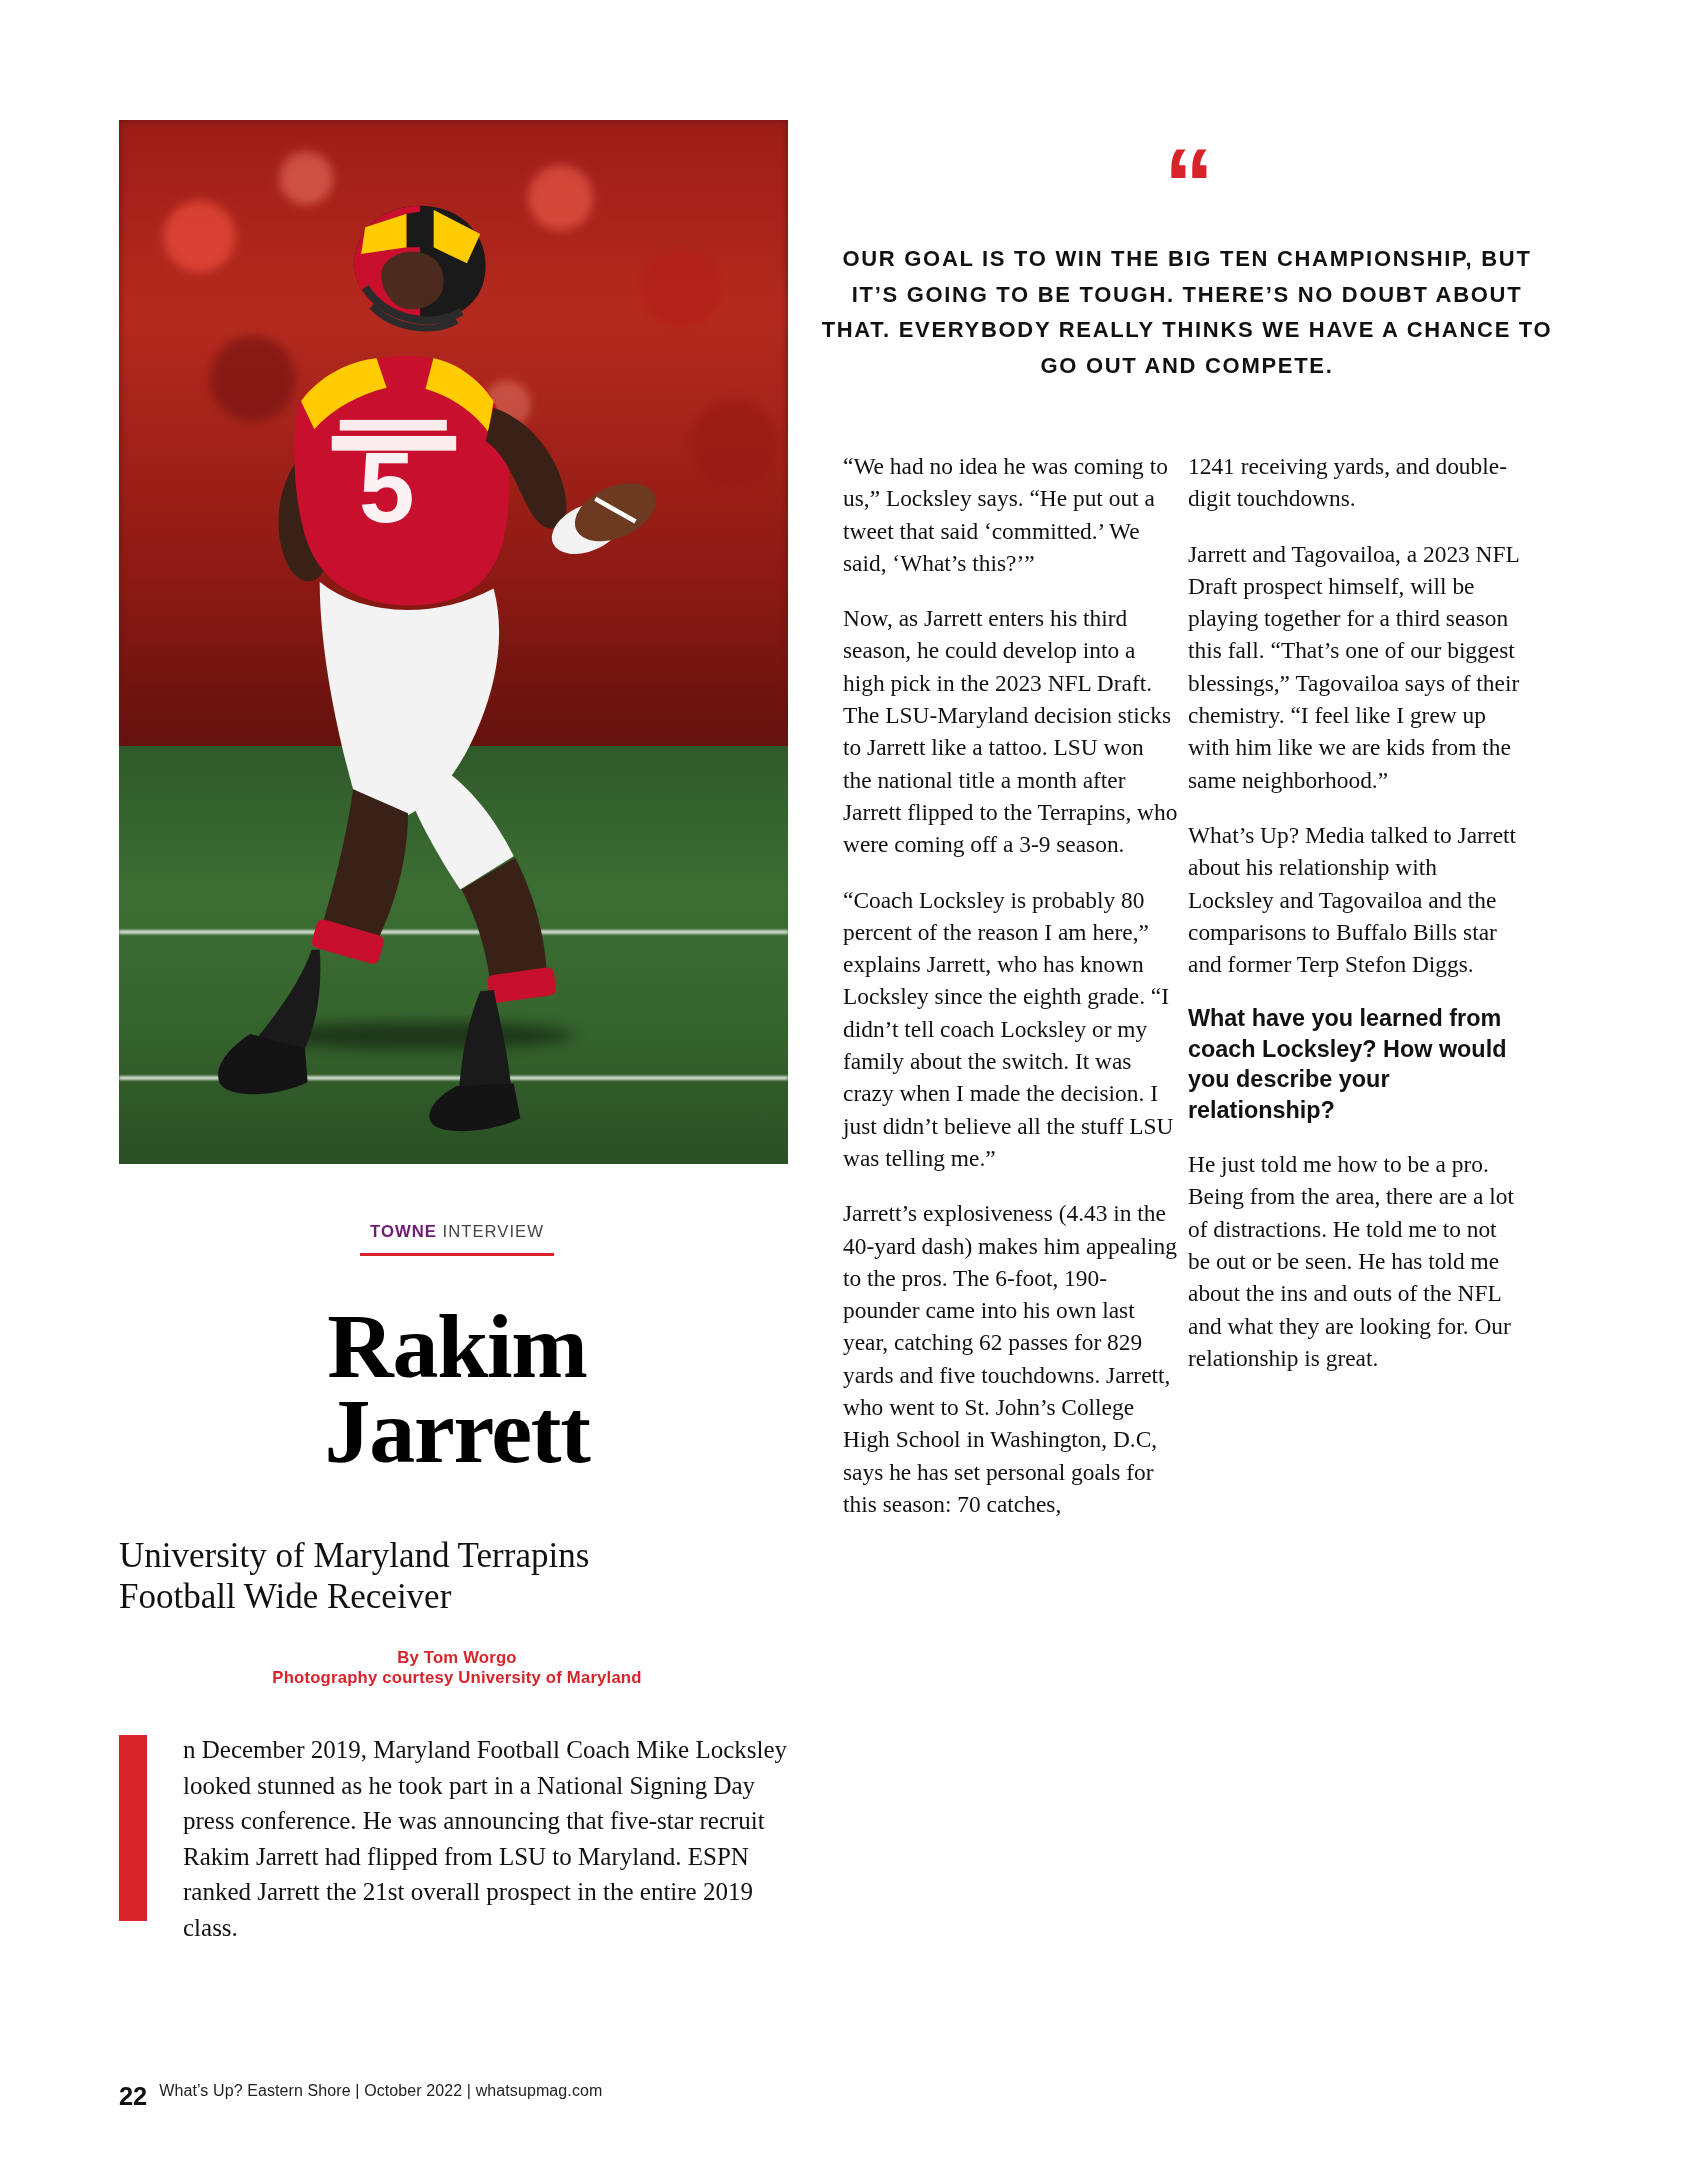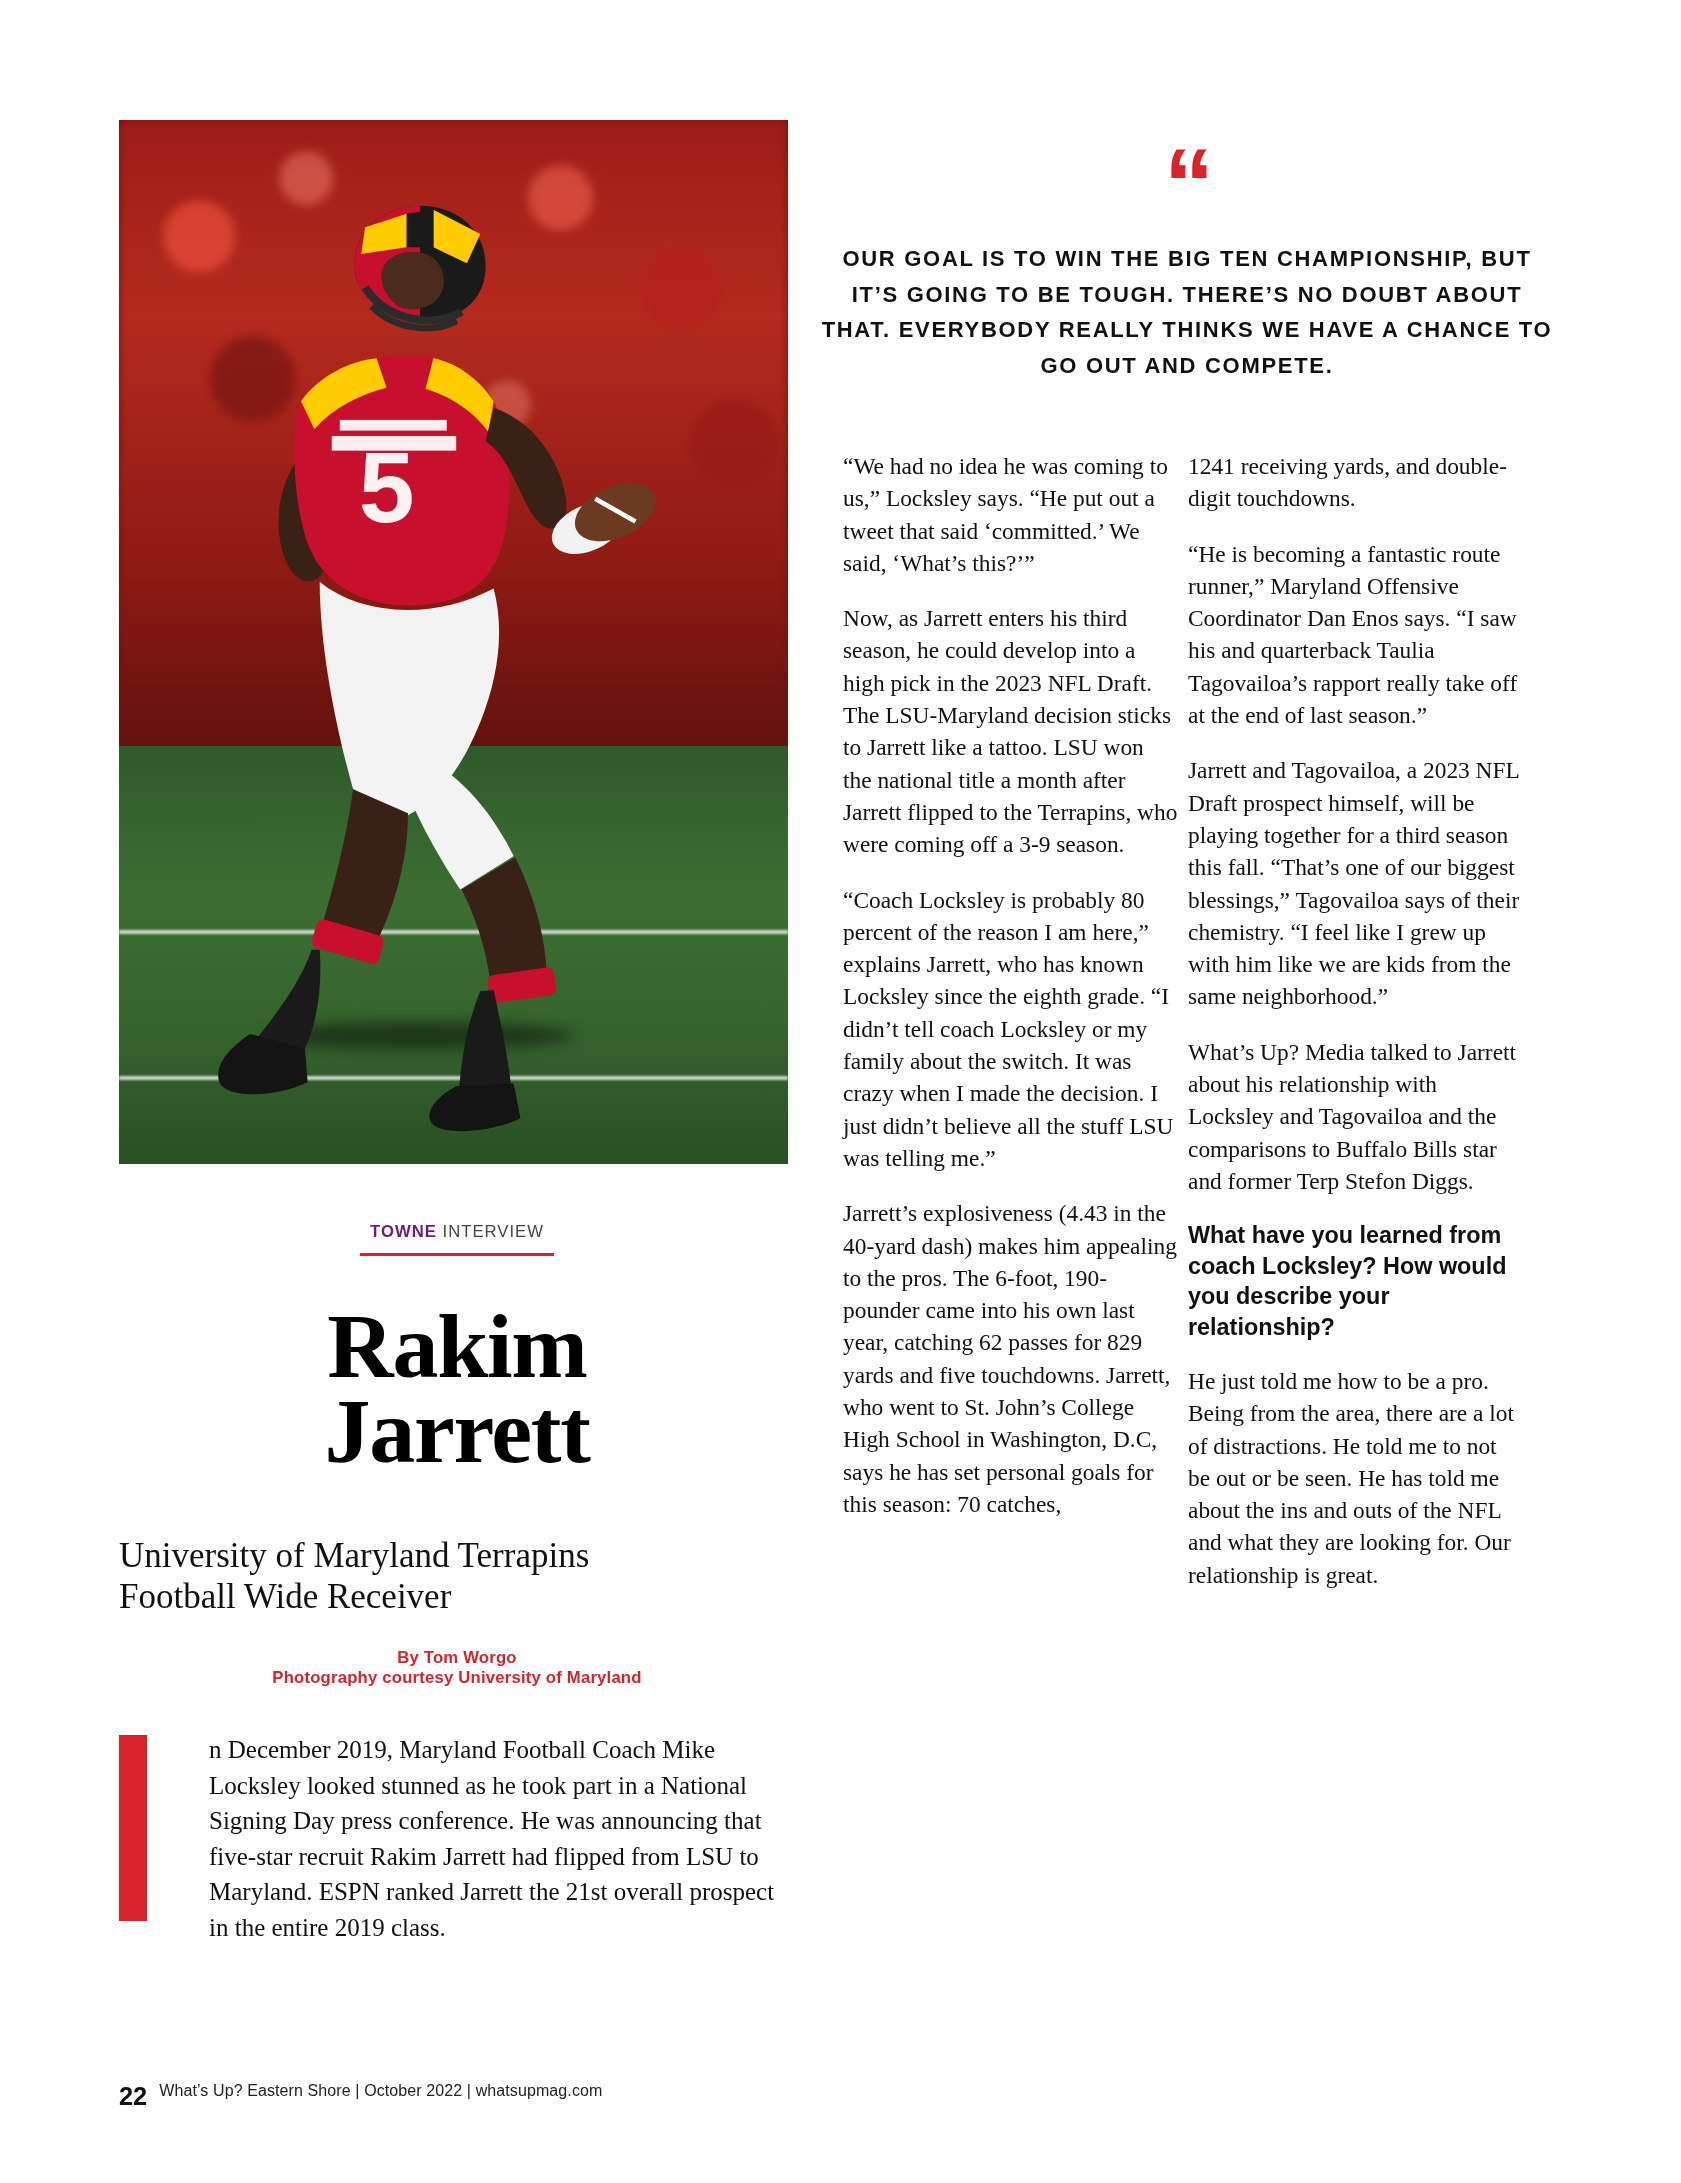--- a/index.html
+++ b/index.html
@@ -134,21 +134,21 @@
     font-weight: bold;
     color: #d8232a;
     font-size: 16.7px;
     margin-top: 0;
     letter-spacing: 0.2px;
   }
 
   .lede-wrap {
     position: relative;
     margin-top: 44px;
-    padding-left: 90px;
+    padding-left: 64px;
   }
   .drop-bar {
     position: absolute;
     left: 0;
     top: 2.7px;
     width: 28px;
     height: 186px;
     background: #d8232a;
   }
   .lede {
@@ -336,21 +336,20 @@
 
   <div class="cols">
     <div class="col c1">
       <p>“We had no idea he was coming to us,” Locksley says. “He put out a tweet that said ‘committed.’ We said, ‘What’s this?’”</p>
       <p>Now, as Jarrett enters his third season, he could develop into a high pick in the 2023 NFL Draft. The LSU-Maryland decision sticks to Jarrett like a tattoo. LSU won the national title a month after Jarrett flipped to the Terrapins, who were coming off a 3-9 season.</p>
       <p>“Coach Locksley is probably 80 percent of the reason I am here,” explains Jarrett, who has known Locksley since the eighth grade. “I didn’t tell coach Locksley or my family about the switch. It was crazy when I made the decision. I just didn’t believe all the stuff LSU was telling me.”</p>
       <p>Jarrett’s explosiveness (4.43 in the 40-yard dash) makes him appealing to the pros. The 6-foot, 190-pounder came into his own last year, catching 62 passes for 829 yards and five touchdowns. Jarrett, who went to St. John’s College High School in Washington, D.C, says he has set personal goals for this season: 70 catches,</p>
     </div>
     <div class="col c2">
       <p>1241 receiving yards, and double-digit touchdowns.</p>
-      <p>“He is becoming a fantastic route runner,” Maryland Offensive Coordinator Dan Enos says. “I saw his and quarterback Taulia Tagovailoa’s rapport really take off at the end of last season.”</p>
       <p>Jarrett and Tagovailoa, a 2023 NFL Draft prospect himself, will be playing together for a third season this fall. “That’s one of our biggest blessings,” Tagovailoa says of their chemistry. “I feel like I grew up with him like we are kids from the same neighborhood.”</p>
       <p>What’s Up? Media talked to Jarrett about his relationship with Locksley and Tagovailoa and the comparisons to Buffalo Bills star and former Terp Stefon Diggs.</p>
       <p class="qlabel">What have you learned from coach Locksley? How would you describe your relationship?</p>
       <p>He just told me how to be a pro. Being from the area, there are a lot of distractions. He told me to not be out or be seen. He has told me about the ins and outs of the NFL and what they are looking for. Our relationship is great.</p>
     </div>
   </div>
 
   <div class="footer">
     <span class="folio">22</span>
     <span class="footer-text">What’s Up? Eastern Shore  |  October 2022  |  whatsupmag.com</span>

